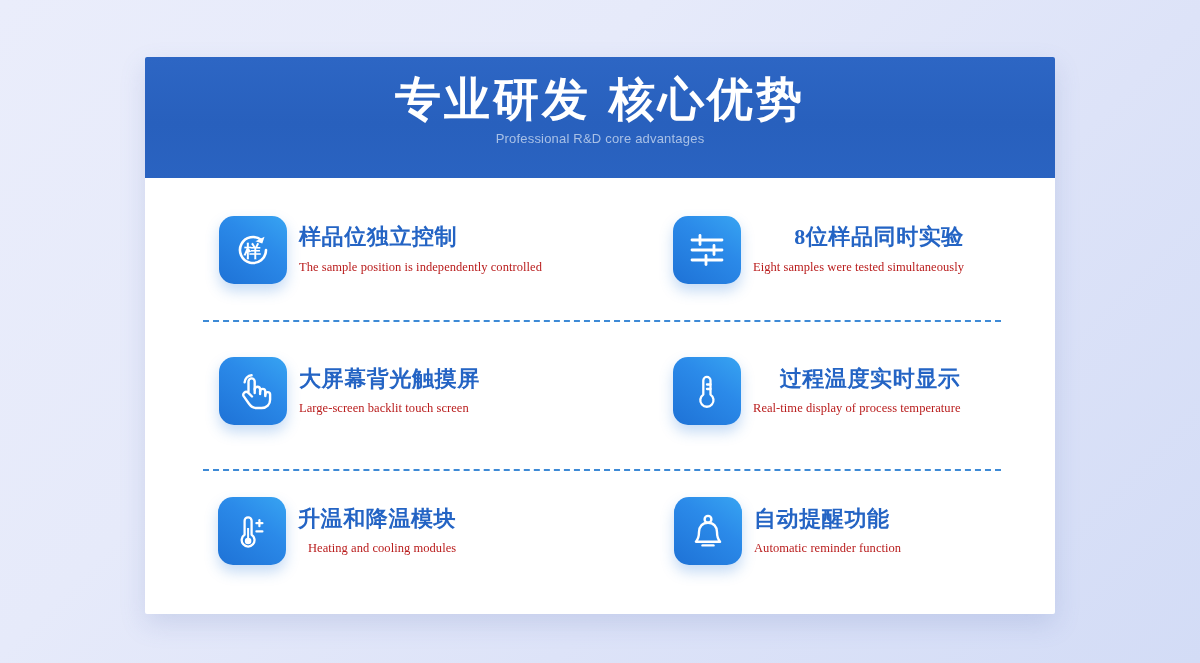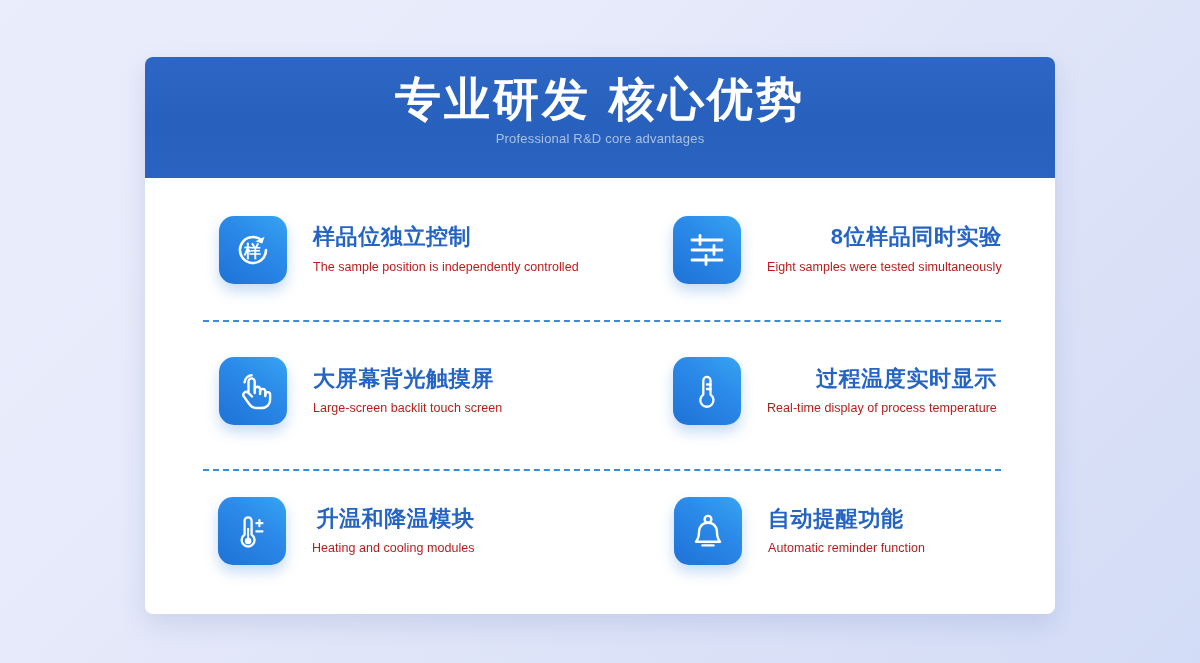--- a/index.html
+++ b/index.html
@@ -15,21 +15,21 @@
   }
 
   
   .card {
     position: absolute;
     left: 145px;
     top: 57px;
     width: 910px;
     height: 557px;
     background: #ffffff;
-    border-radius: 8px;
+    border-radius: 2px;
     box-shadow: 0 10px 26px rgba(90, 110, 175, 0.18);
     overflow: hidden;
   }
 
   
   .banner {
     position: relative;
     height: 121px;
     background: linear-gradient(180deg, #2d66c4 0%, #2860bd 55%, #2a63c1 100%);
     display: flex;
@@ -94,22 +94,23 @@
     background: linear-gradient(215deg, #37a4f2 0%, #2b8ae9 40%, #1e72d6 100%);
     box-shadow: 0 7px 14px rgba(45, 125, 220, 0.28);
     display: flex;
     align-items: center;
     justify-content: center;
   }
   .tile svg { display: block; }
 
   
   .txt {
-    margin-left: 26px;
+    margin-left: 12px;
     min-width: 0;
+    font-family: Liberation Serif, serif;
   }
   .feat-title {
     color: #2464c4;
     font-size: 22px;
     font-weight: bold;
     letter-spacing: .6px;
     line-height: 1.2;
     white-space: nowrap;
   }
   .feat-sub {

